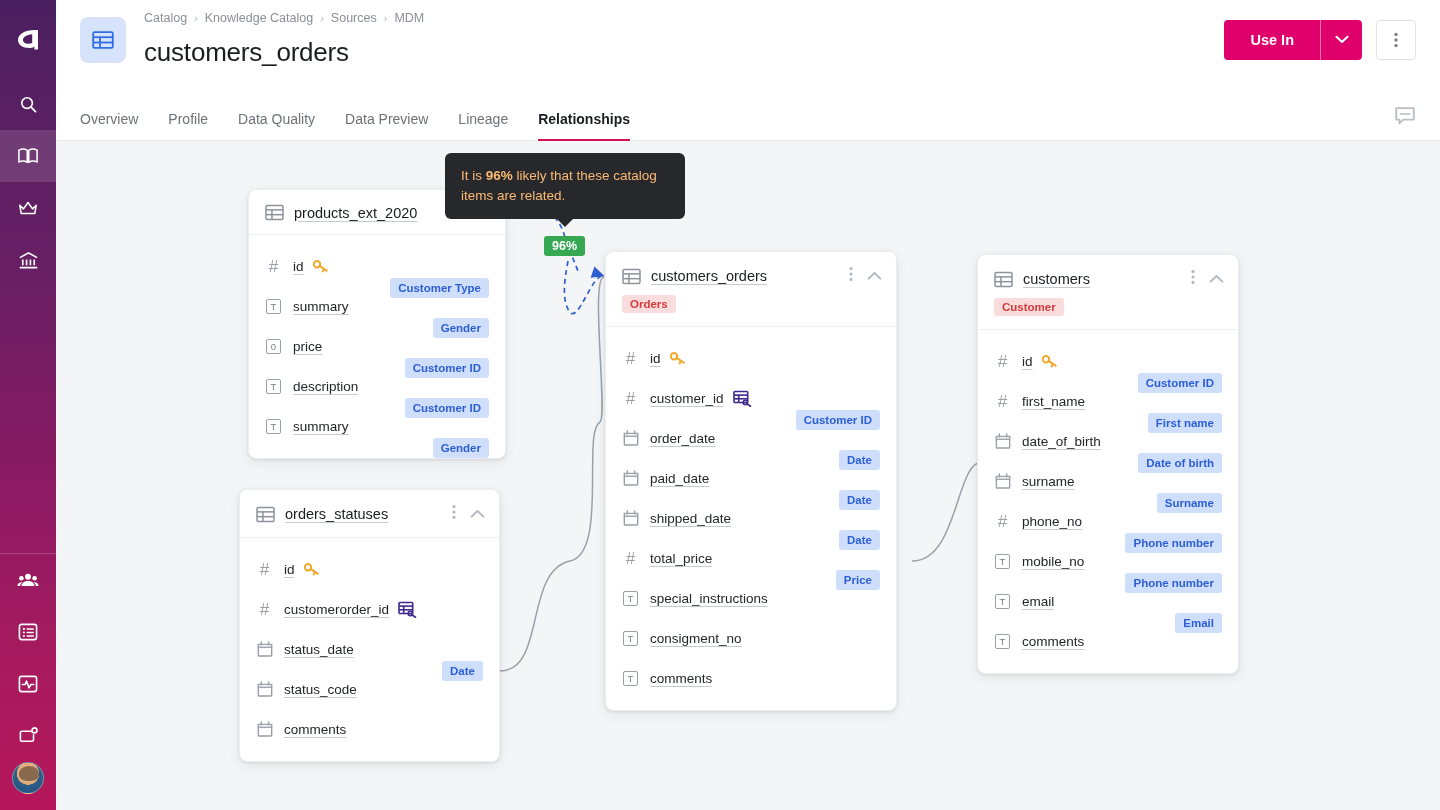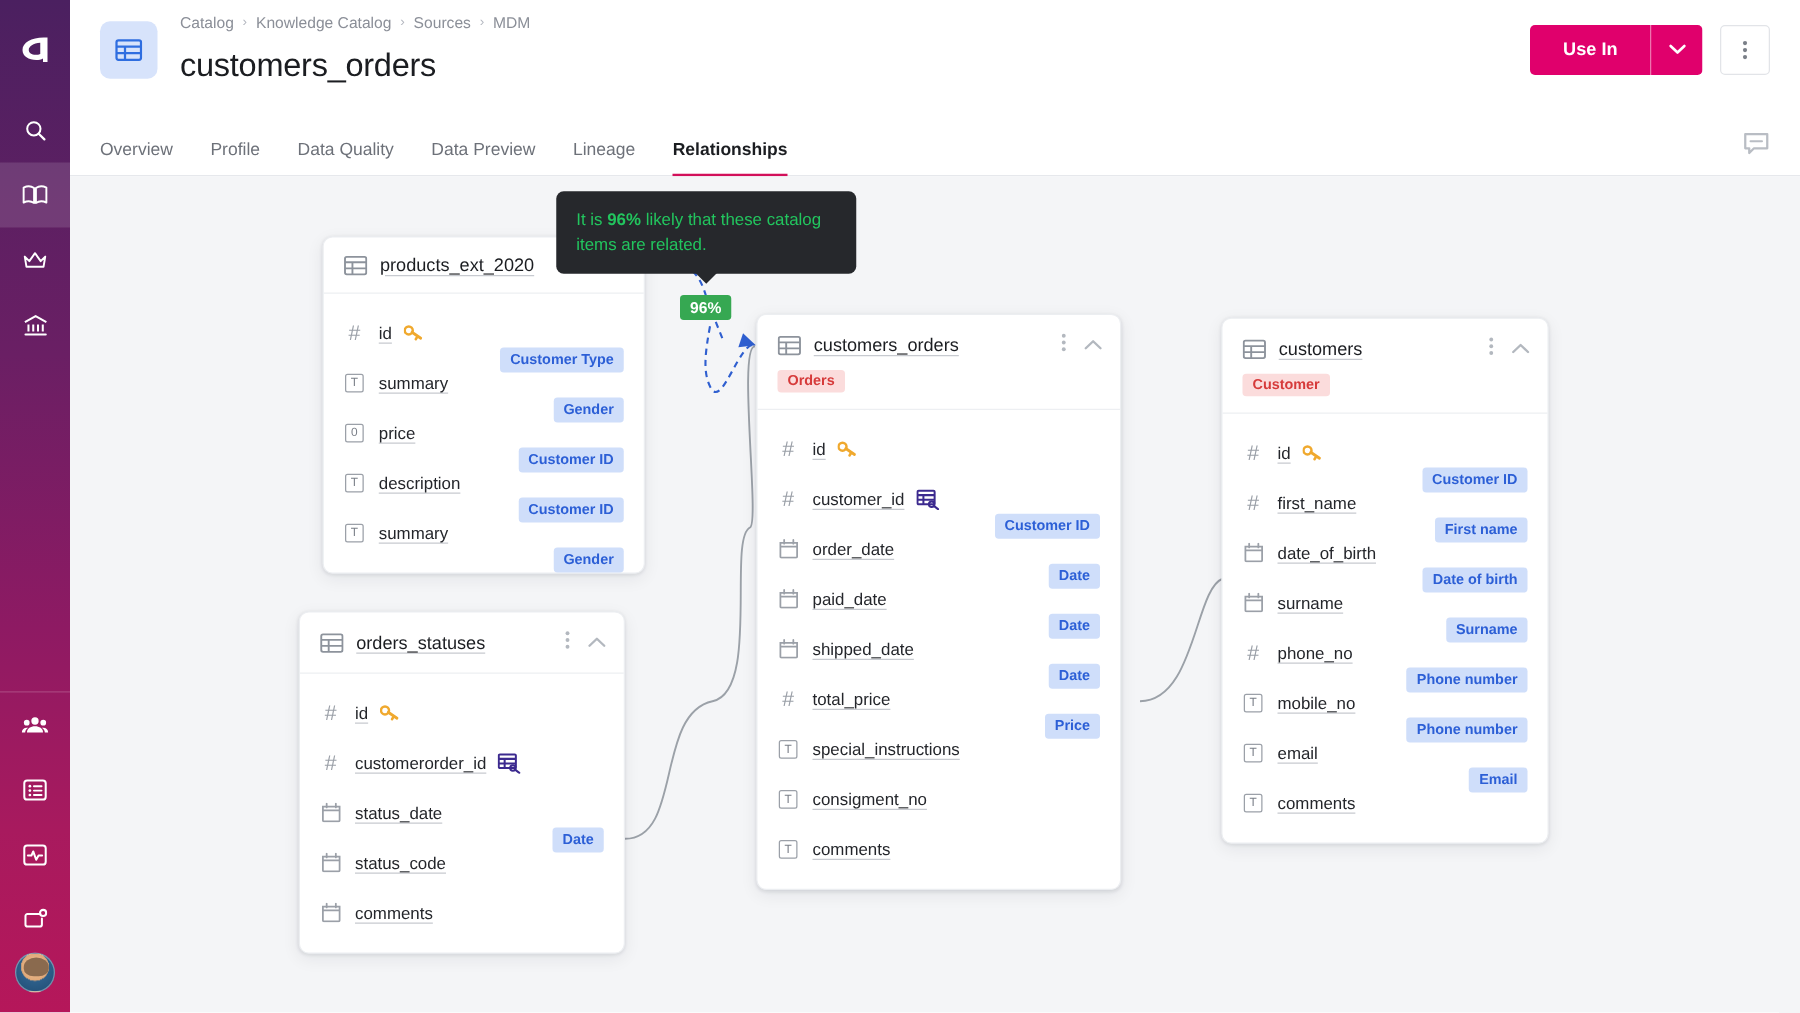--- a/index.html
+++ b/index.html
@@ -122,21 +122,21 @@
     font-family: "Liberation Sans", sans-serif;
   }
   .hashi { font-size: 17px; color: #9ba0a8; line-height: 1; font-weight: 500; }
 
   
   .pct-badge {
     position: absolute; background: #36a852; color: #fff; font-size: 12.5px; font-weight: bold;
     border-radius: 3px; padding: 3px 8px; cursor: pointer;
   }
   .tooltip {
-    position: absolute; background: #26282c; color: #22c55e; border-radius: 6px;
+    position: absolute; background: #26282c; color: #fdba74; border-radius: 6px;
     padding: 13px 16px 14px 16px; width: 240px; font-size: 13.5px; line-height: 1.45;
   }
   .tooltip::after {
     content: ""; position: absolute; left: 50%; bottom: -8px; transform: translateX(-50%);
     border-left: 9px solid transparent; border-right: 9px solid transparent; border-top: 9px solid #26282c;
   }
   .tooltip b { font-weight: bold; }
 </style>
 </head>
 <body>
@@ -287,21 +287,21 @@
       </defs>
 
       <path d="M444,530 C490,530 468,430 514,420 C552,412 526,290 544,281 C552,277 534,136 548,136" fill="none" stroke="#9ba1a8" stroke-width="1.5"></path>
 
       <path d="M856,420 C900,420 900,330 922,322 C936,317 928,140 936,140" fill="none" stroke="#9ba1a8" stroke-width="1.5" marker-end="url(#arrGrey)"></path>
 
       <path d="M428,68 L475,68 C500,68 506,85 510,100 L522,130" fill="none" stroke="#2f5fd0" stroke-width="1.7" stroke-dasharray="5,4" marker-start="url(#arrBlue)"></path>
       <path d="M512,120 C508,142 506,158 513,170 C522,185 536,131 548,135" fill="none" stroke="#2f5fd0" stroke-width="1.7" stroke-dasharray="5,4" marker-end="url(#arrBlue)"></path>
     </svg>
 
-    <div class="card" style="left:202px; top:48px; width:258px;">
+    <div class="card" style="left:192px; top:48px; width:258px;">
       <div class="card-head">
         <div class="card-head-row">
           <svg width="19" height="17" viewBox="0 0 20 18">
             <rect x="1" y="1.6" width="18" height="14.8" rx="1.5" fill="none" stroke="#8d939c" stroke-width="1.6"></rect>
             <line x1="1" y1="6.2" x2="19" y2="6.2" stroke="#8d939c" stroke-width="1.6"></line>
             <line x1="1" y1="11.3" x2="19" y2="11.3" stroke="#8d939c" stroke-width="1.6"></line>
             <line x1="7.3" y1="6.2" x2="7.3" y2="16.4" stroke="#8d939c" stroke-width="1.6"></line>
           </svg>
           <span class="card-title">products_ext_2020</span>
         </div>

